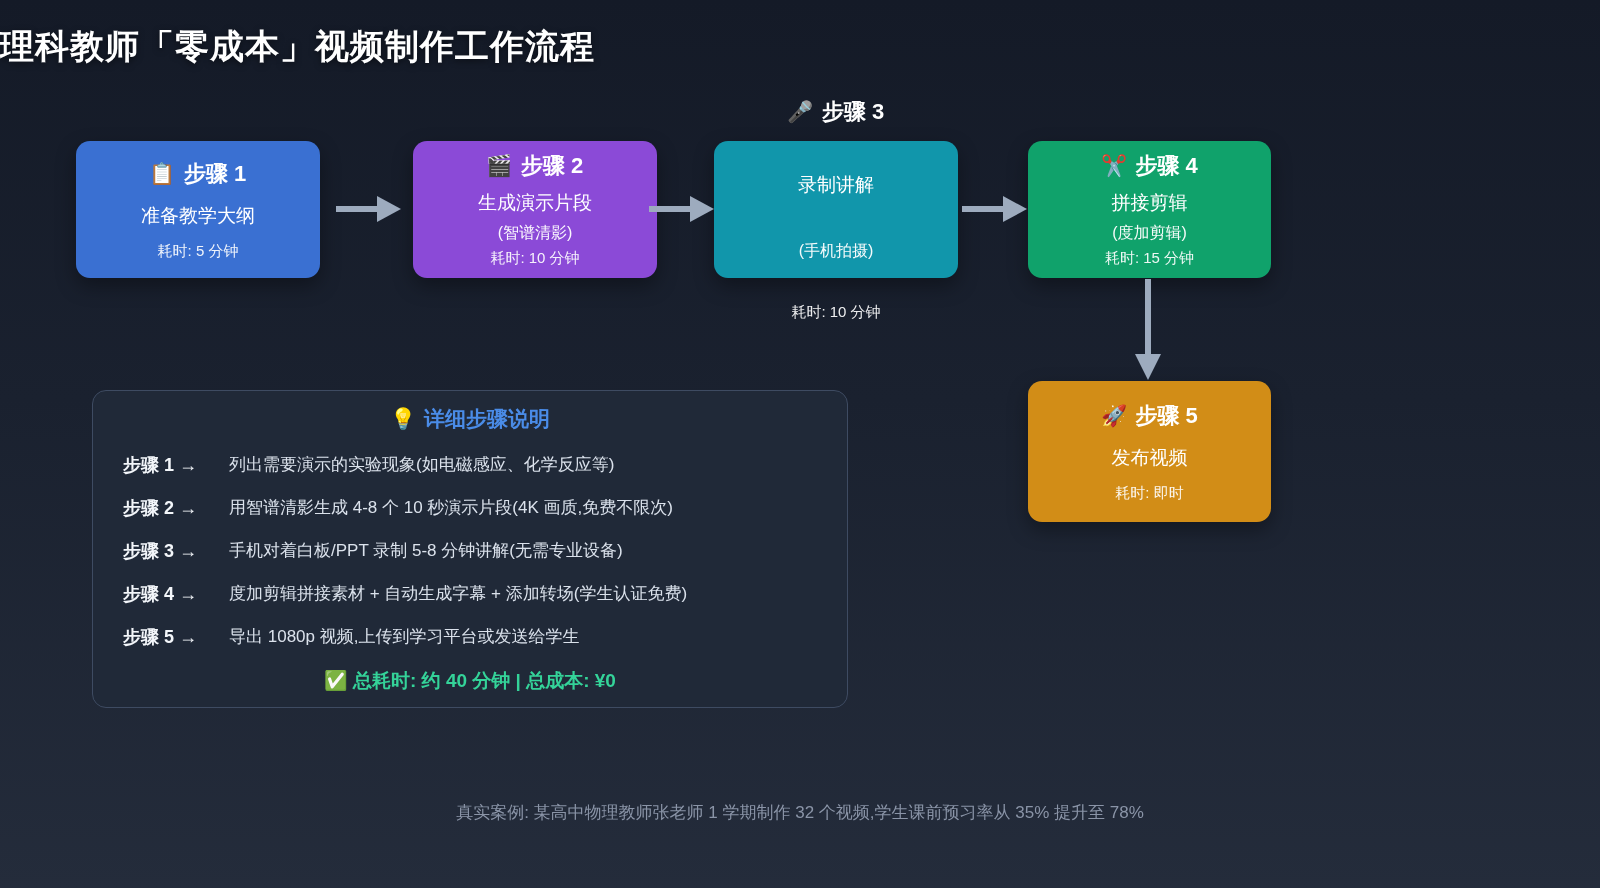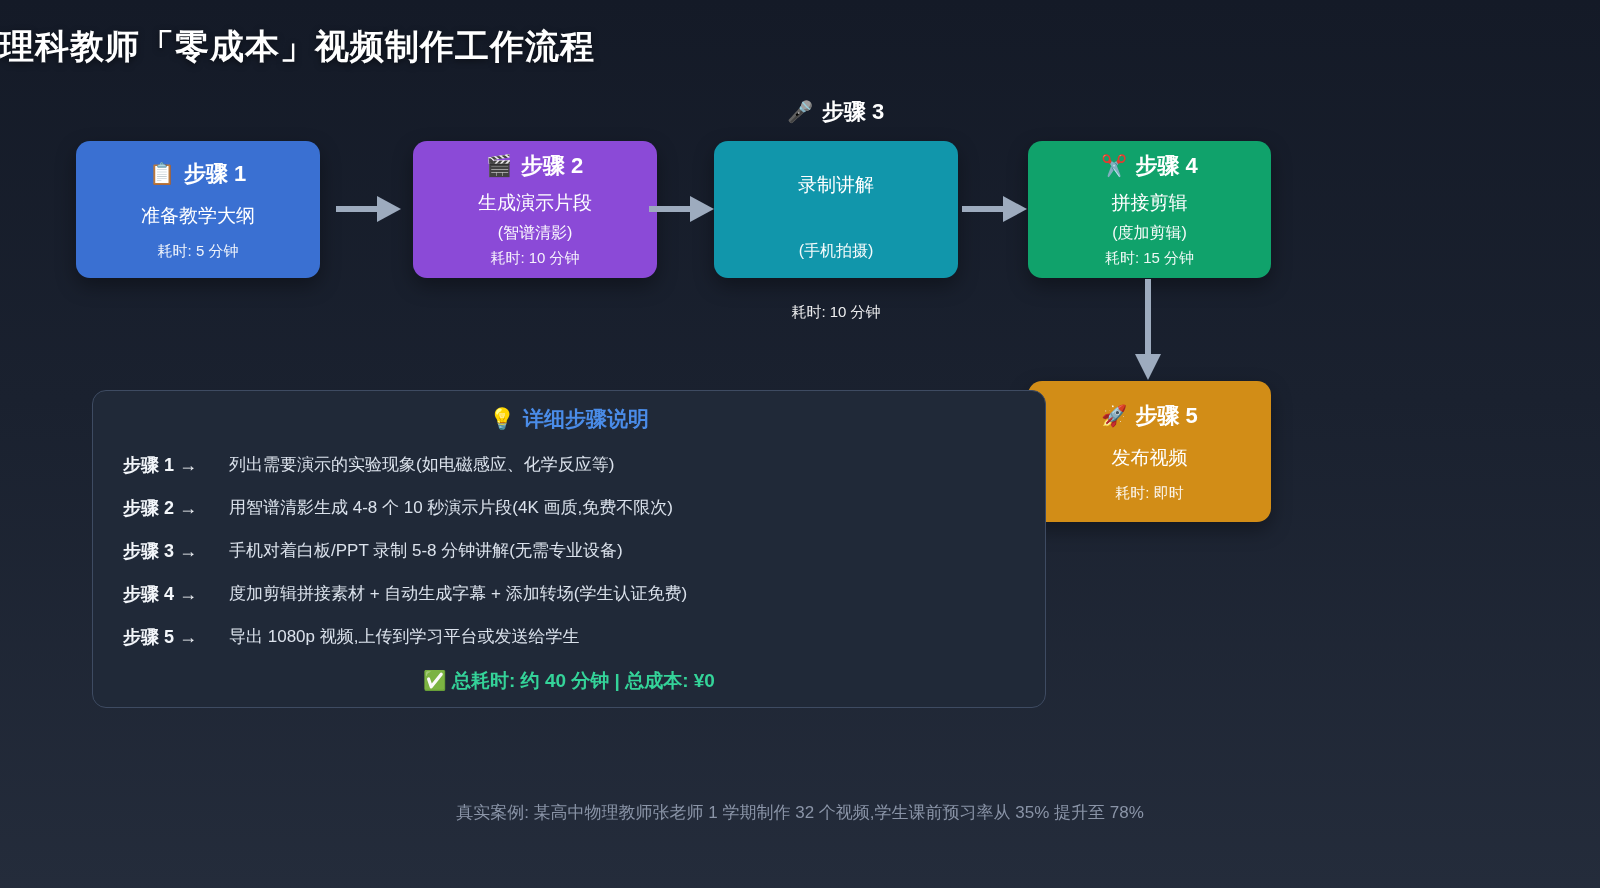--- a/index.html
+++ b/index.html
@@ -54,21 +54,21 @@
   .a3s { left: 962px; top: 206px; width: 42px; }
   .a3h { left: 1003px; top: 196px; }
   .v-shaft { position: absolute; left: 1145px; top: 279px; width: 6px; height: 76px; background: #9dabbe; }
   .v-head  { position: absolute; left: 1135px; top: 354px; width: 0; height: 0;
              border-left: 13px solid transparent; border-right: 13px solid transparent;
              border-top: 26px solid #9dabbe; }
 
   .panel {
     position: absolute;
     left: 92px; top: 390px;
-    width: 954px; height: 318px;
+    width: 756px; height: 318px;
     background: #202938;
     border: 1px solid #3e4b62;
     border-radius: 14px;
     padding-top: 14px;
   }
   .panel-title {
     text-align: center;
     font-size: 21px; font-weight: bold;
     line-height: 28px;
     color: #4a8ce8;

